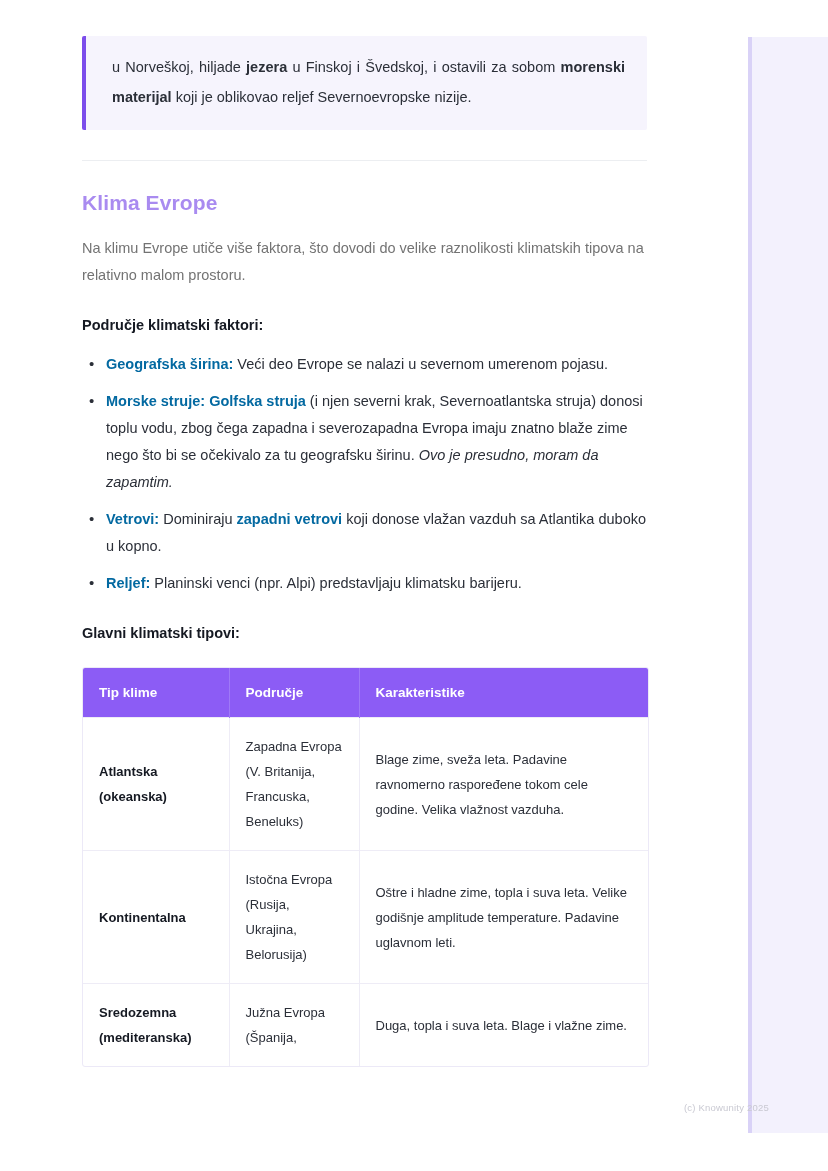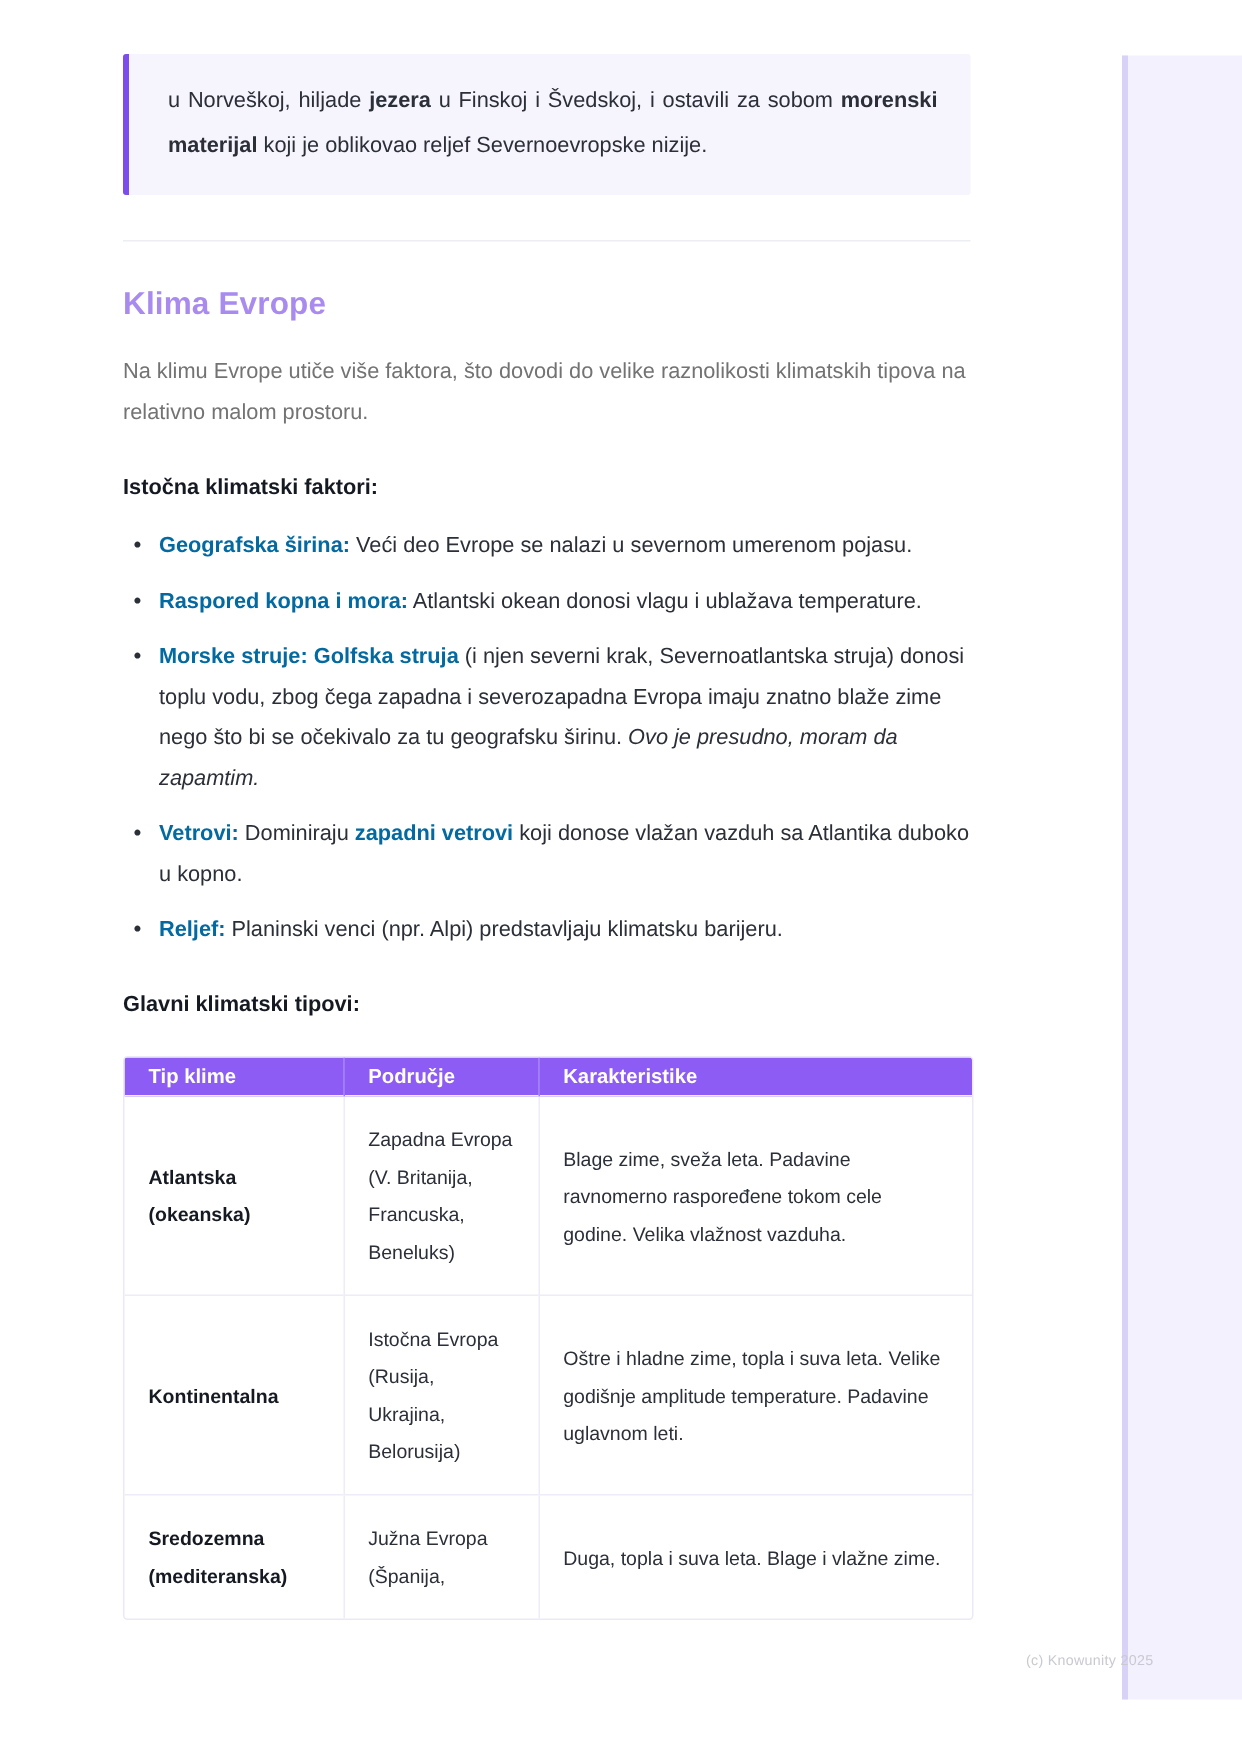--- a/index.html
+++ b/index.html
@@ -132,21 +132,21 @@
     border-collapse: collapse;
     width: 100%;
     table-layout: fixed;
   }
   table.climate th {
     background: #8c5cf5;
     color: #ffffff;
     font-size: 13.5px;
     font-weight: 700;
     text-align: left;
-    padding: 5px 16px;
+    padding: 17px 16px;
     border-right: 1px solid #9f79f7;
     vertical-align: middle;
   }
   table.climate th:last-child { border-right: none; }
   table.climate td {
     font-size: 13px;
     line-height: 25px;
     padding: 16px 16px;
     border-top: 1px solid #eeecf6;
     border-right: 1px solid #eeecf6;
@@ -186,25 +186,24 @@
   <div class="quote">
     <p>u  Norveškoj,  hiljade  <b>jezera</b>  u  Finskoj  i  Švedskoj,  i  ostavili  za  sobom <b>morenski materijal</b> koji je oblikovao reljef Severnoevropske nizije.</p>
   </div>
 
   <div class="divider"></div>
 
   <h2 class="section-title">Klima Evrope</h2>
 
   <p class="body-text">Na klimu Evrope utiče više faktora, što dovodi do velike raznolikosti klimatskih tipova na relativno malom prostoru.</p>
 
-  <p class="lead-bold">Istočna klimatski faktori:</p>
+  <p class="lead-bold">Područje klimatski faktori:</p>
 
   <ul class="factors">
       <li><b>Geografska širina:</b> Veći deo Evrope se nalazi u severnom umerenom pojasu.</li>
-      <li><b>Raspored kopna i mora:</b> Atlantski okean donosi vlagu i ublažava temperature.</li>
       <li><b>Morske struje: Golfska struja</b> (i njen severni krak, Severnoatlantska struja) donosi toplu vodu, zbog čega zapadna i severozapadna Evropa imaju znatno blaže zime nego što bi se očekivalo za tu geografsku širinu. <i>Ovo je presudno, moram da zapamtim.</i></li>
       <li><b>Vetrovi:</b> Dominiraju <b>zapadni vetrovi</b> koji donose vlažan vazduh sa Atlantika duboko u kopno.</li>
       <li><b>Reljef:</b> Planinski venci (npr. Alpi) predstavljaju klimatsku barijeru.</li>
     </ul>
 
   <p class="lead-bold">Glavni klimatski tipovi:</p>
 
   <div class="table-wrap">
     <table class="climate">
       <colgroup>

